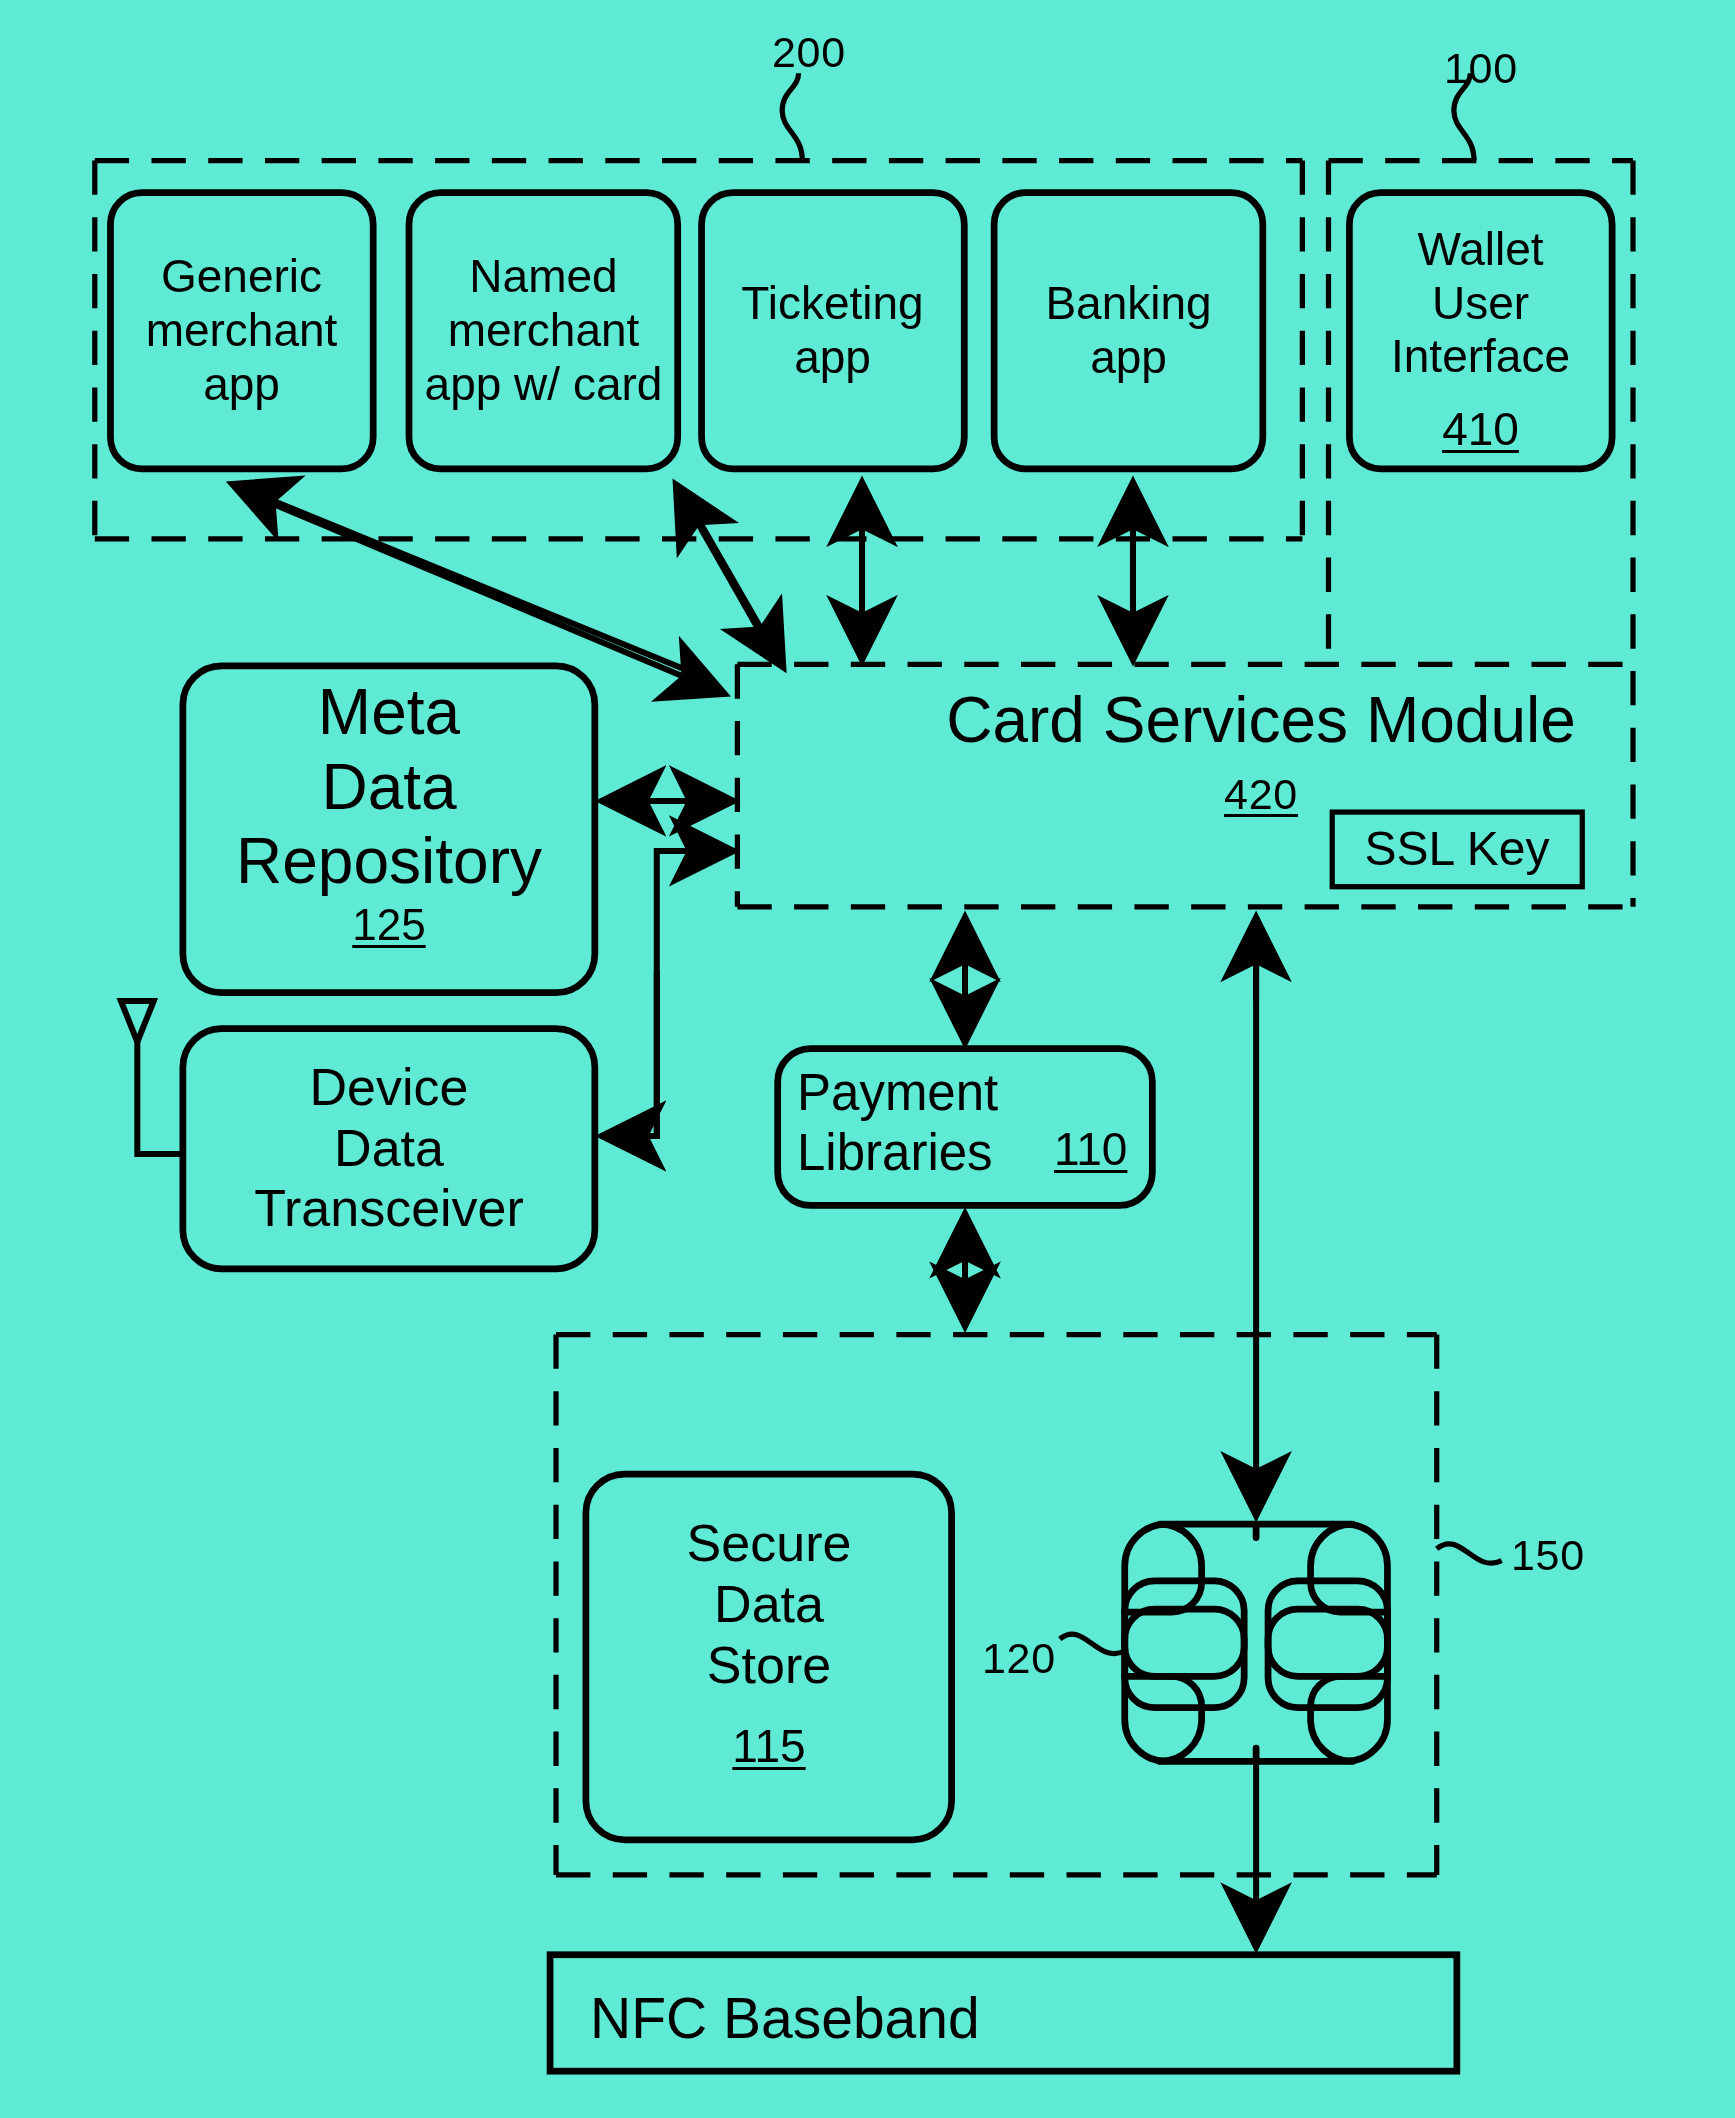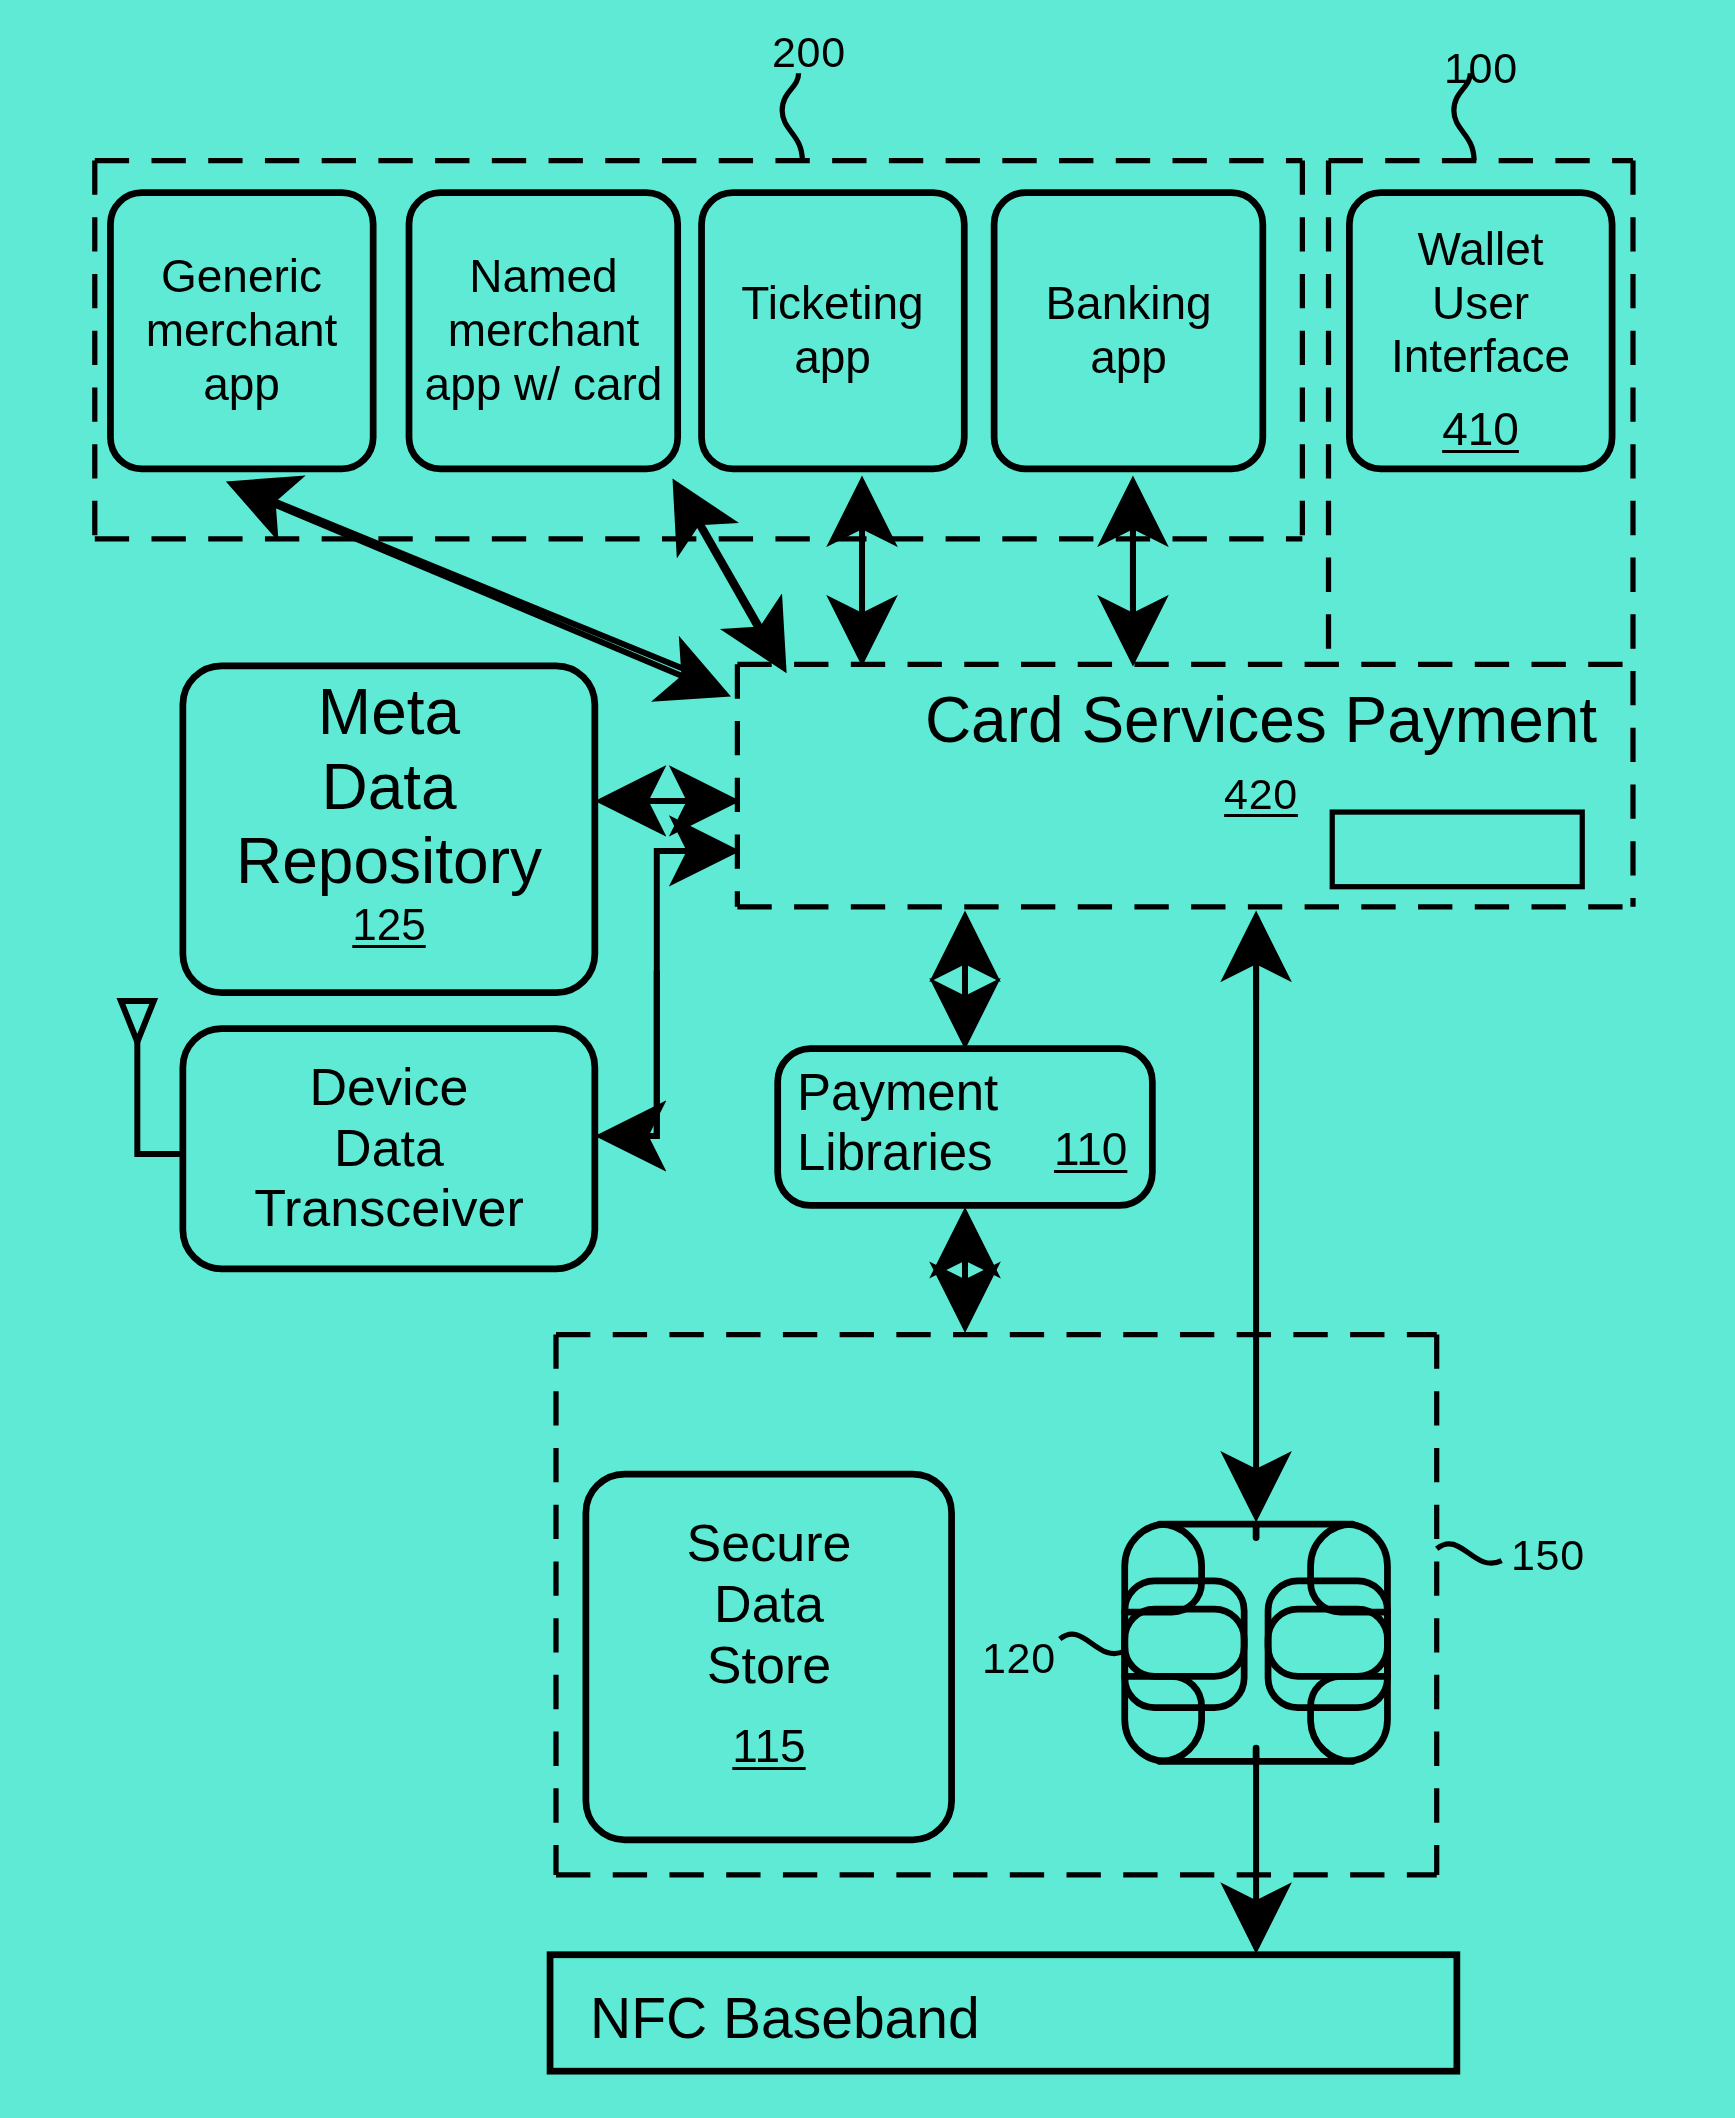--- a/index.html
+++ b/index.html
@@ -196,22 +196,25 @@
   <div class="refnum" style="left:1444px; top:44px;">100</div>
 
   <div class="lbl boxtext app-label" style="left:110px; top:193px; width:263px; height:276px;"><div>Generic</div><div>merchant</div><div>app</div></div>
   <div class="lbl boxtext app-label" style="left:409px; top:193px; width:269px; height:276px;"><div>Named</div><div>merchant</div><div>app w/ card</div></div>
   <div class="lbl boxtext app-label" style="left:701px; top:193px; width:263px; height:276px;"><div>Ticketing</div><div>app</div></div>
   <div class="lbl boxtext app-label" style="left:994px; top:193px; width:269px; height:276px;"><div>Banking</div><div>app</div></div>
 
   <div class="lbl boxtext app-label" style="left:1349px; top:203px; width:263px; height:201px;"><div>Wallet</div><div>User</div><div>Interface</div></div>
   <div class="lbl app-label ref" style="left:1349px; top:403px; width:263px;">410</div>
 
-  <div class="lbl big-title" style="left:888px; top:683px; width:746px; text-align:center;">Card Services Payment</div>
+  <div class="lbl big-title" style="left:888px; top:683px; width:746px; text-align:center;">Card Services Module</div>
   <div class="lbl refnum ref" style="left:1216px; top:769px; width:90px; text-align:center;">420</div>
+  <div class="lbl" style="left:1332px; top:812px; width:250px; height:75px;
+              display:flex; align-items:center; justify-content:center;
+              font-size:48px;">SSL Key</div>
 
   <div class="lbl boxtext" style="left:183px; top:675px; width:412px; height:224px; font-size:64px;"><div>Meta</div><div>Data</div><div>Repository</div></div>
   <div class="lbl ref" style="left:183px; top:899px; width:412px; font-size:44px;">125</div>
 
   <div class="lbl boxtext" style="left:183px; top:1028px; width:412px; height:240px; font-size:52px;"><div>Device</div><div>Data</div><div>Transceiver</div></div>
 
   <div class="lbl" style="left:797px; top:1063px; width:313px; font-size:51px; text-align:left;">Payment</div>
   <div class="lbl" style="left:797px; top:1123px; width:269px; font-size:51px; text-align:left;">Libraries</div>
   <div class="lbl ref" style="left:1054px; top:1123px; width:90px; font-size:46px; text-align:left;">110</div>
 

